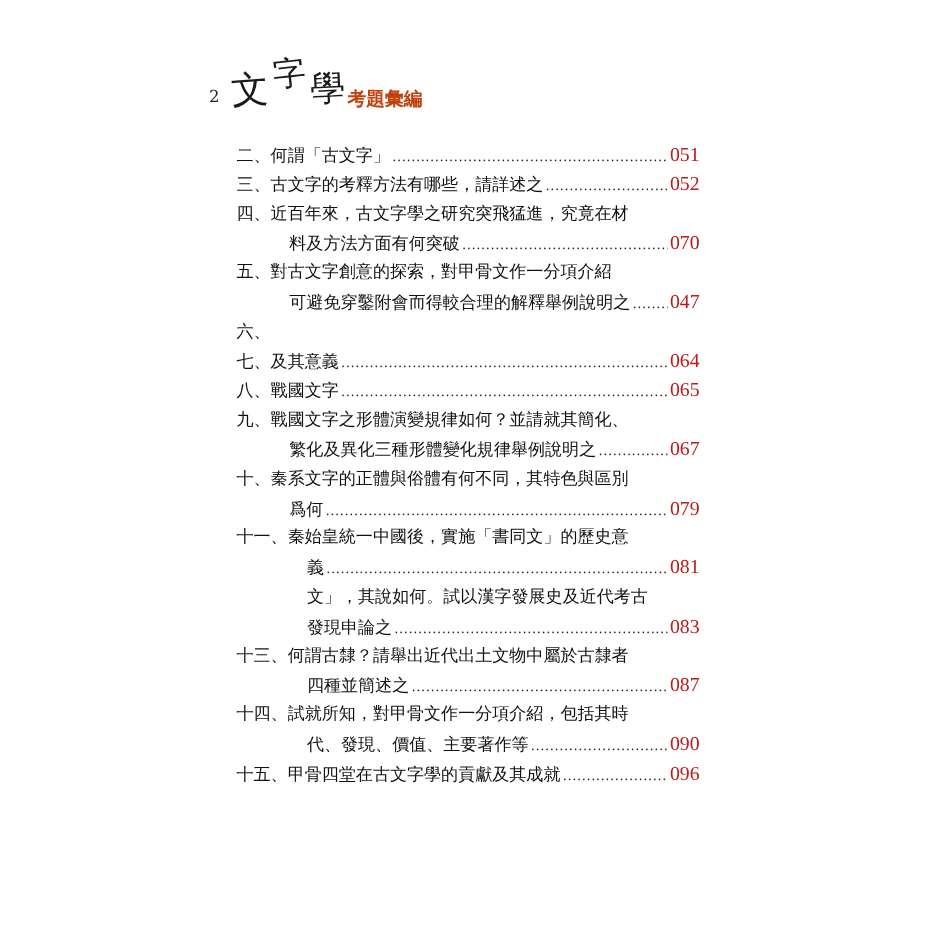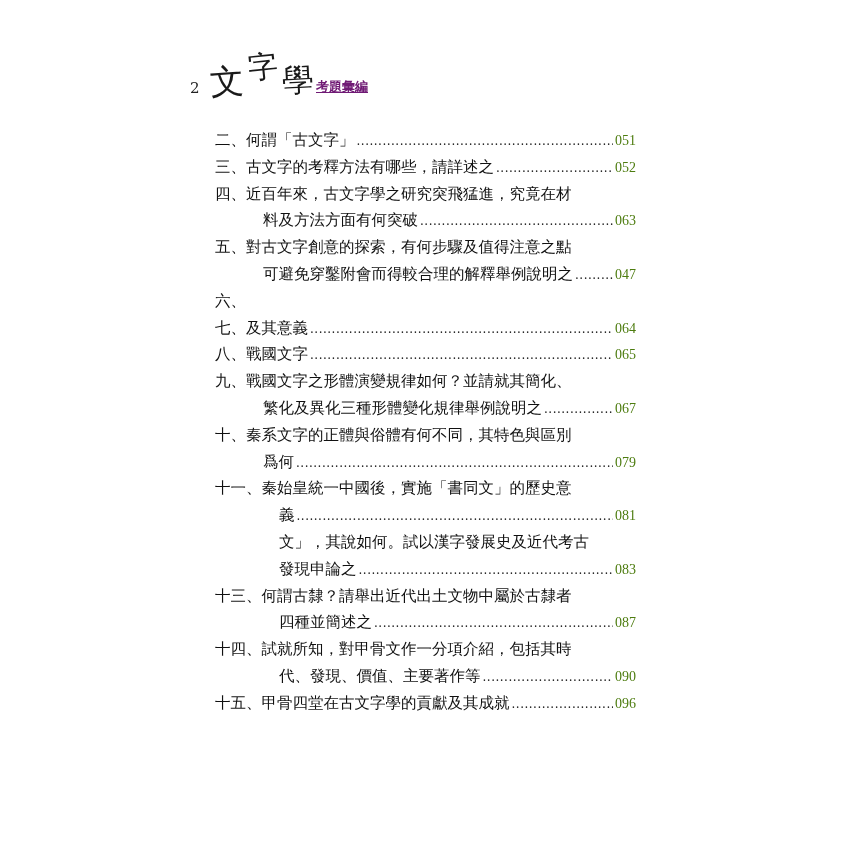--- a/index.html
+++ b/index.html
@@ -6,31 +6,31 @@
     body {
       width: 850px; height: 850px; background: #ffffff; position: relative; overflow: hidden;
       font-family: "DejaVu Sans", sans-serif; color: #111;
     }
     .header { position: absolute; left: 190px; top: 45px; height: 60px; width: 300px; }
     .page-num { position: absolute; left: 0; top: 34px; font-family: "DejaVu Serif", serif; font-size: 15px; color: #222; }
     .title-big { position: absolute; font-family: "DejaVu Serif", serif; color: #1a1a1a; font-weight: normal; }
     .t1 { left: 20px; top: 14px; font-size: 34px; transform: rotate(-4deg); }
     .t2 { left: 58px; top: 2px; font-size: 30px; transform: rotate(-6deg); }
     .t3 { left: 92px; top: 14px; font-size: 32px; transform: rotate(-3deg); }
-    .subtitle { position: absolute; left: 126px; top: 33px; font-size: 13px; font-weight: bold; color: #701a75; letter-spacing: 0px; text-decoration: underline; }
+    .subtitle { position: absolute; left: 126px; top: 33px; font-size: 17px; font-weight: bold; color: #c2410c; letter-spacing: 0px; }
 
     .toc { position: absolute; left: 215px; top: 127px; width: 421px; }
     .line { position: relative; height: 26.8px; line-height: 26.8px; font-size: 15.5px; display: flex; align-items: baseline; white-space: nowrap; }
     .line .num { flex: 0 0 auto; }
     .line .text { flex: 0 0 auto; text-align: right; }
     .line.cont { padding-left: 48px; }
     .line.cont2 { padding-left: 64px; }
     .dots { flex: 1 1 auto; overflow: hidden; margin: 0 2px; font-family: "DejaVu Serif", serif; font-size: 12px; letter-spacing: 0.5px; color: #222; }
     .dots::before { content: "................................................................................................................................................................"; }
-    .page { flex: 0 0 auto; font-family: "Liberation Serif", serif; font-size: 14px; color: #4d7c0f; }
+    .page { flex: 0 0 auto; font-family: "Liberation Serif", serif; font-size: 18px; color: #b91c1c; }
   </style>
 </head>
 <body>
 
 <div class="header">
   <span class="page-num">2</span>
   <span class="title-big t1">文</span>
   <span class="title-big t2">字</span>
   <span class="title-big t3">學</span>
   <span class="subtitle">考題彙編</span>
@@ -49,25 +49,25 @@
       <span class="dots"></span>
       <span class="page">052</span>
     </div>
     <div class="line">
       <span class="num">四、</span>
       <span class="text">近百年來，古文字學之研究突飛猛進，究竟在材</span>
     </div>
     <div class="line cont">
       <span class="text">料及方法方面有何突破</span>
       <span class="dots"></span>
-      <span class="page">063</span>
+      <span class="page">070</span>
     </div>
     <div class="line">
       <span class="num">五、</span>
-      <span class="text">對古文字創意的探索，有何步驟及值得注意之點</span>
+      <span class="text">對古文字創意的探索，對甲骨文作一分項介紹</span>
     </div>
     <div class="line cont">
       <span class="text">可避免穿鑿附會而得較合理的解釋舉例說明之</span>
       <span class="dots"></span>
       <span class="page">047</span>
     </div>
     <div class="line">
       <span class="num">六、</span>
     </div>
     <div class="line">

